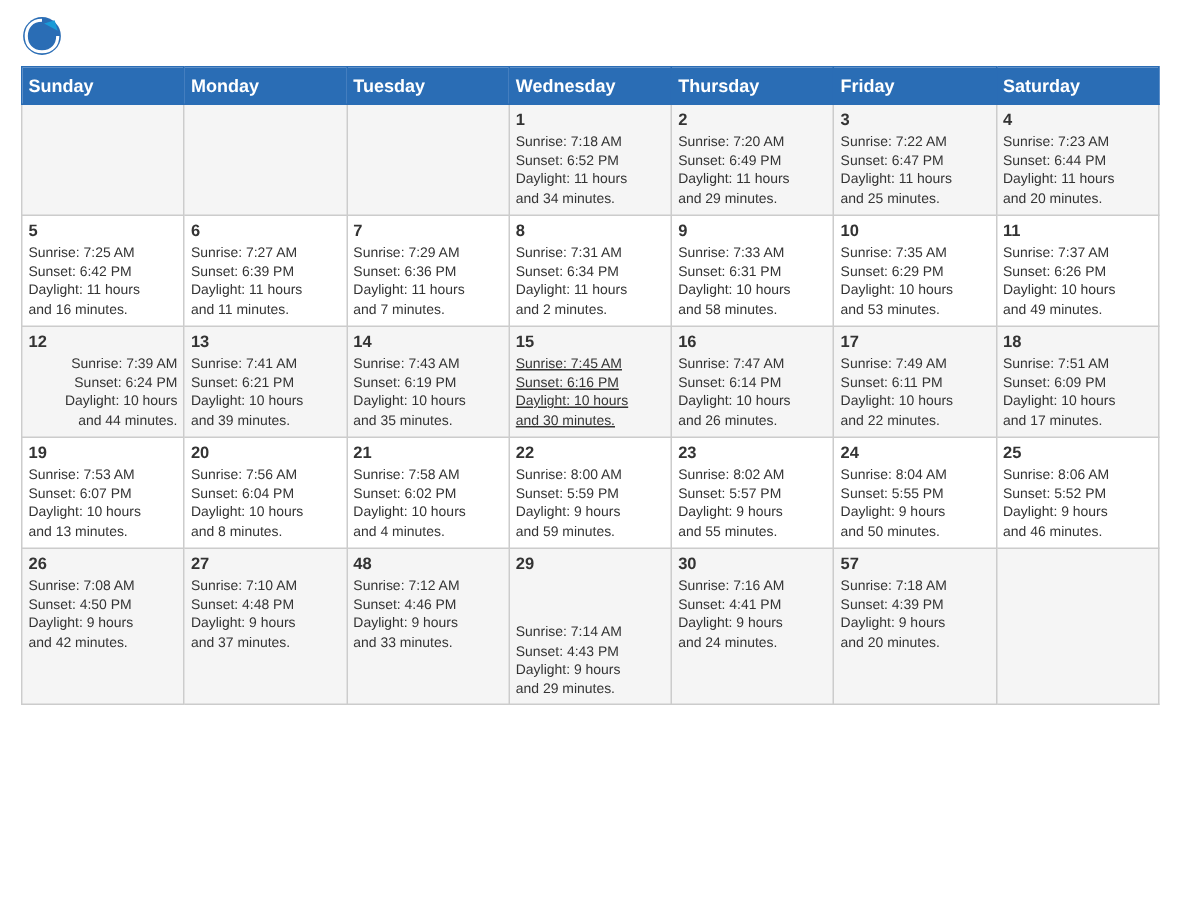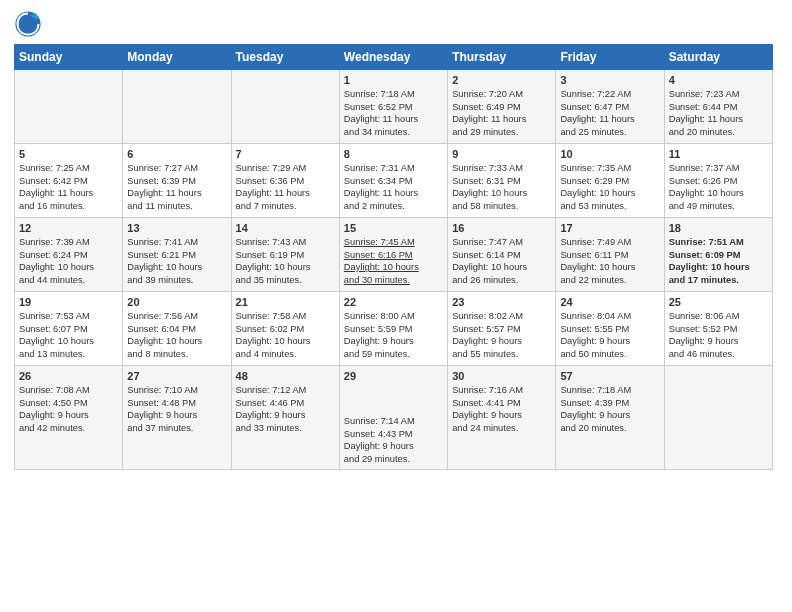--- a/index.html
+++ b/index.html
@@ -205,21 +205,21 @@
             <span class="day-num">11</span>
             <div class="cell-content" style="white-space: pre-line;">Sunrise: 7:37 AM
 Sunset: 6:26 PM
 Daylight: 10 hours
 and 49 minutes.</div>
           </td>
         </tr>
         <tr>
           <td>
             <span class="day-num">12</span>
-            <div class="cell-content" style="white-space: pre-line;">Sunrise: 7:39 AM
+            <div class="cell-content" style="white-space: pre-line; text-align: right;">Sunrise: 7:39 AM
 Sunset: 6:24 PM
 Daylight: 10 hours
 and 44 minutes.</div>
           </td>
           <td>
             <span class="day-num">13</span>
             <div class="cell-content" style="white-space: pre-line;">Sunrise: 7:41 AM
 Sunset: 6:21 PM
 Daylight: 10 hours
 and 39 minutes.</div>
@@ -247,21 +247,21 @@
           </td>
           <td>
             <span class="day-num">17</span>
             <div class="cell-content" style="white-space: pre-line;">Sunrise: 7:49 AM
 Sunset: 6:11 PM
 Daylight: 10 hours
 and 22 minutes.</div>
           </td>
           <td>
             <span class="day-num">18</span>
-            <div class="cell-content" style="white-space: pre-line; font-weight: bold;">Sunrise: 7:51 AM
+            <div class="cell-content" style="white-space: pre-line;">Sunrise: 7:51 AM
 Sunset: 6:09 PM
 Daylight: 10 hours
 and 17 minutes.</div>
           </td>
         </tr>
         <tr>
           <td>
             <span class="day-num">19</span>
             <div class="cell-content" style="white-space: pre-line;">Sunrise: 7:53 AM
 Sunset: 6:07 PM

